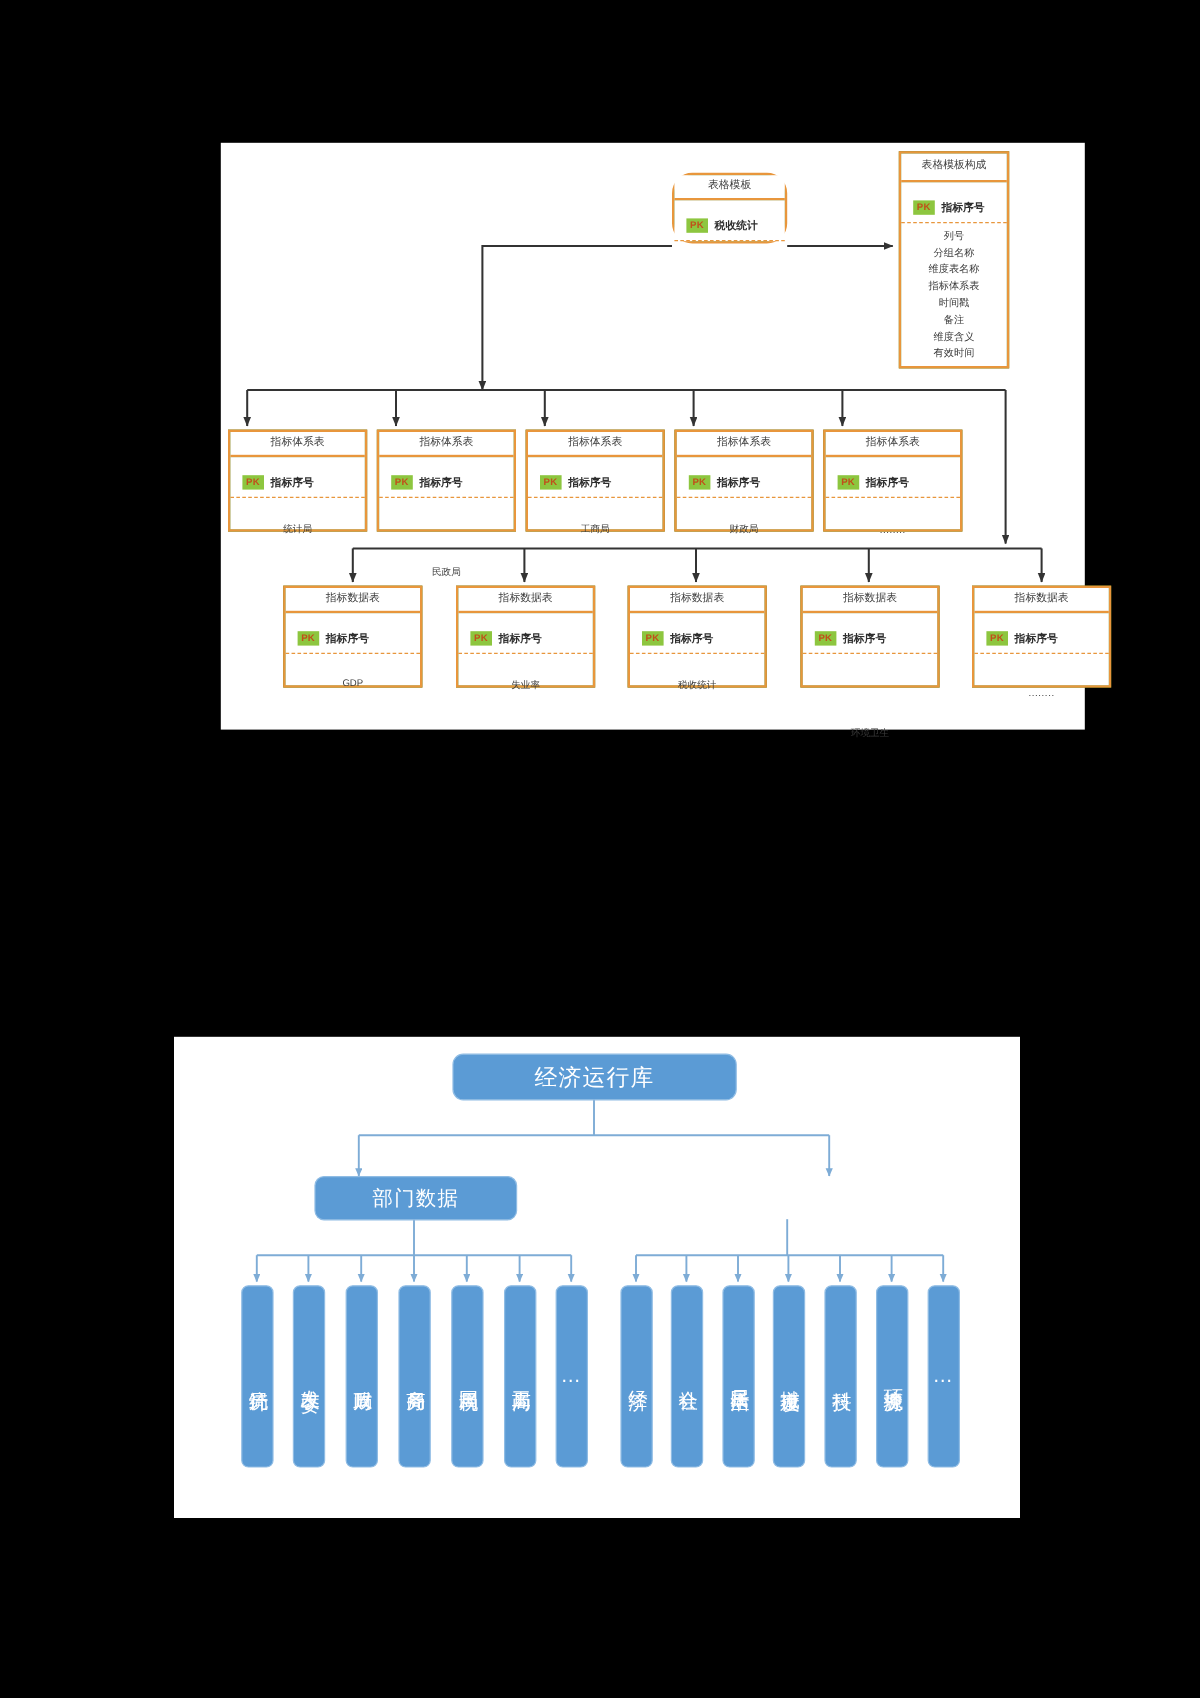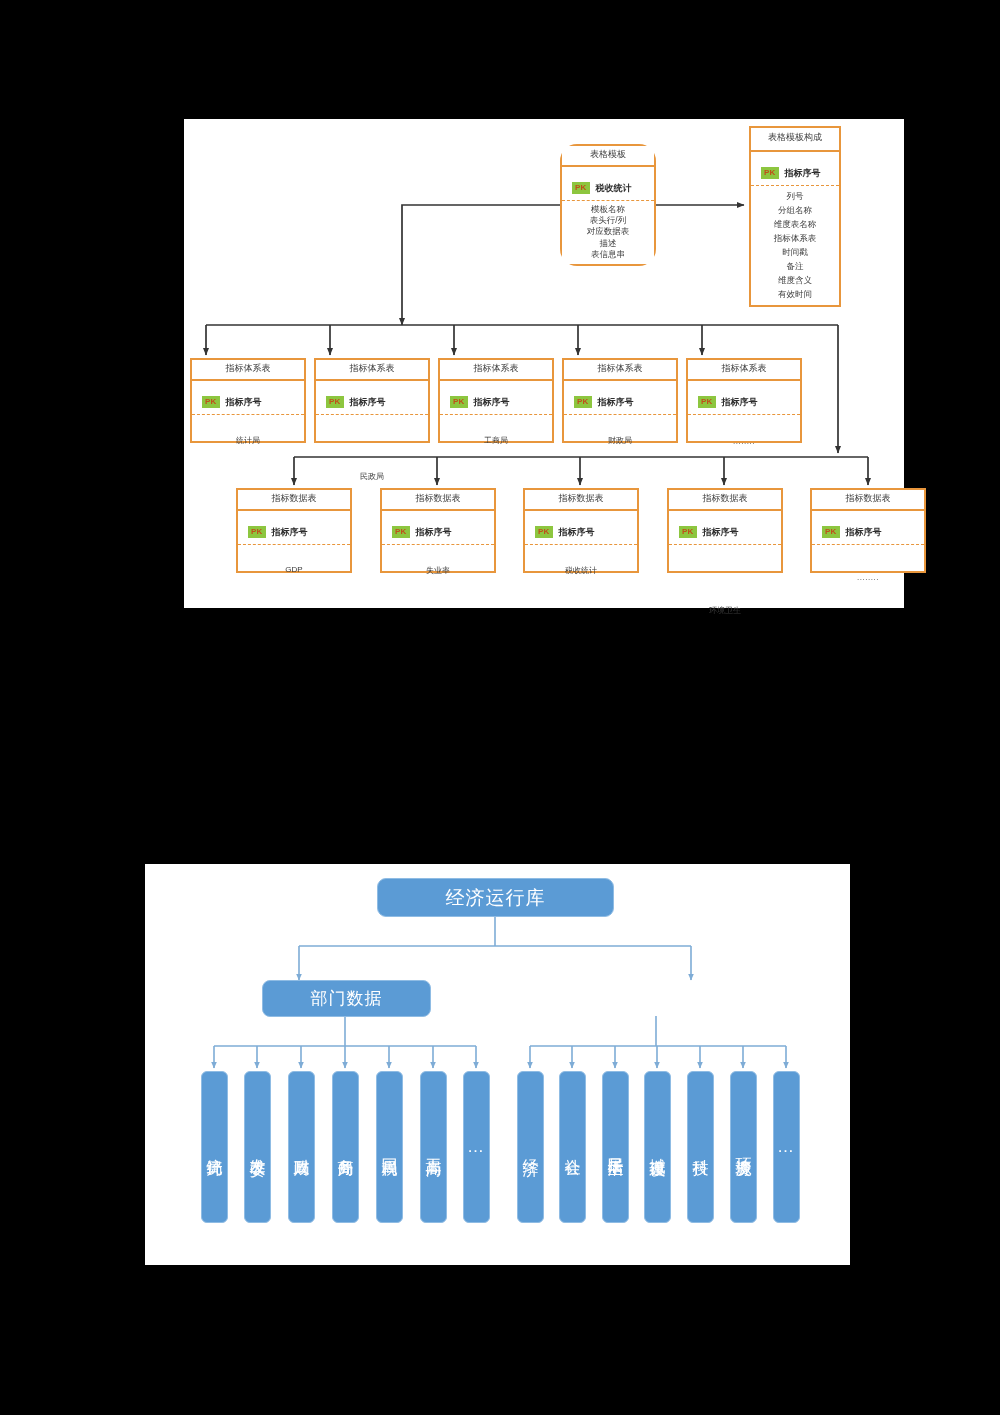--- a/index.html
+++ b/index.html
@@ -187,27 +187,20 @@
       <path d="M684,338 L684,366" marker-end="url(#arrBlk)"></path>
     </g>
   </svg>
 
   <div class="entity" style="left:376px; top:25px; width:96px;border-radius:17px;">
     <div class="ent-head">表格模板</div>
     <div class="ent-body">
       <div class="pk-row">
         <span class="pk-badge">PK</span>
         <span class="pk-name">税收统计</span>
-      </div>
-      <div class="attr-list">
-        <div class="attr">模板名称</div>
-        <div class="attr">表头行/列</div>
-        <div class="attr">对应数据表</div>
-        <div class="attr">描述</div>
-        <div class="attr">表信息串</div>
       </div>
     </div>
   </div>
 
   <div class="entity tall" style="left:565px; top:7px; width:92px;">
     <div class="ent-head">表格模板构成</div>
     <div class="ent-body">
       <div class="pk-row">
         <span class="pk-badge">PK</span>
         <span class="pk-name">指标序号</span>

